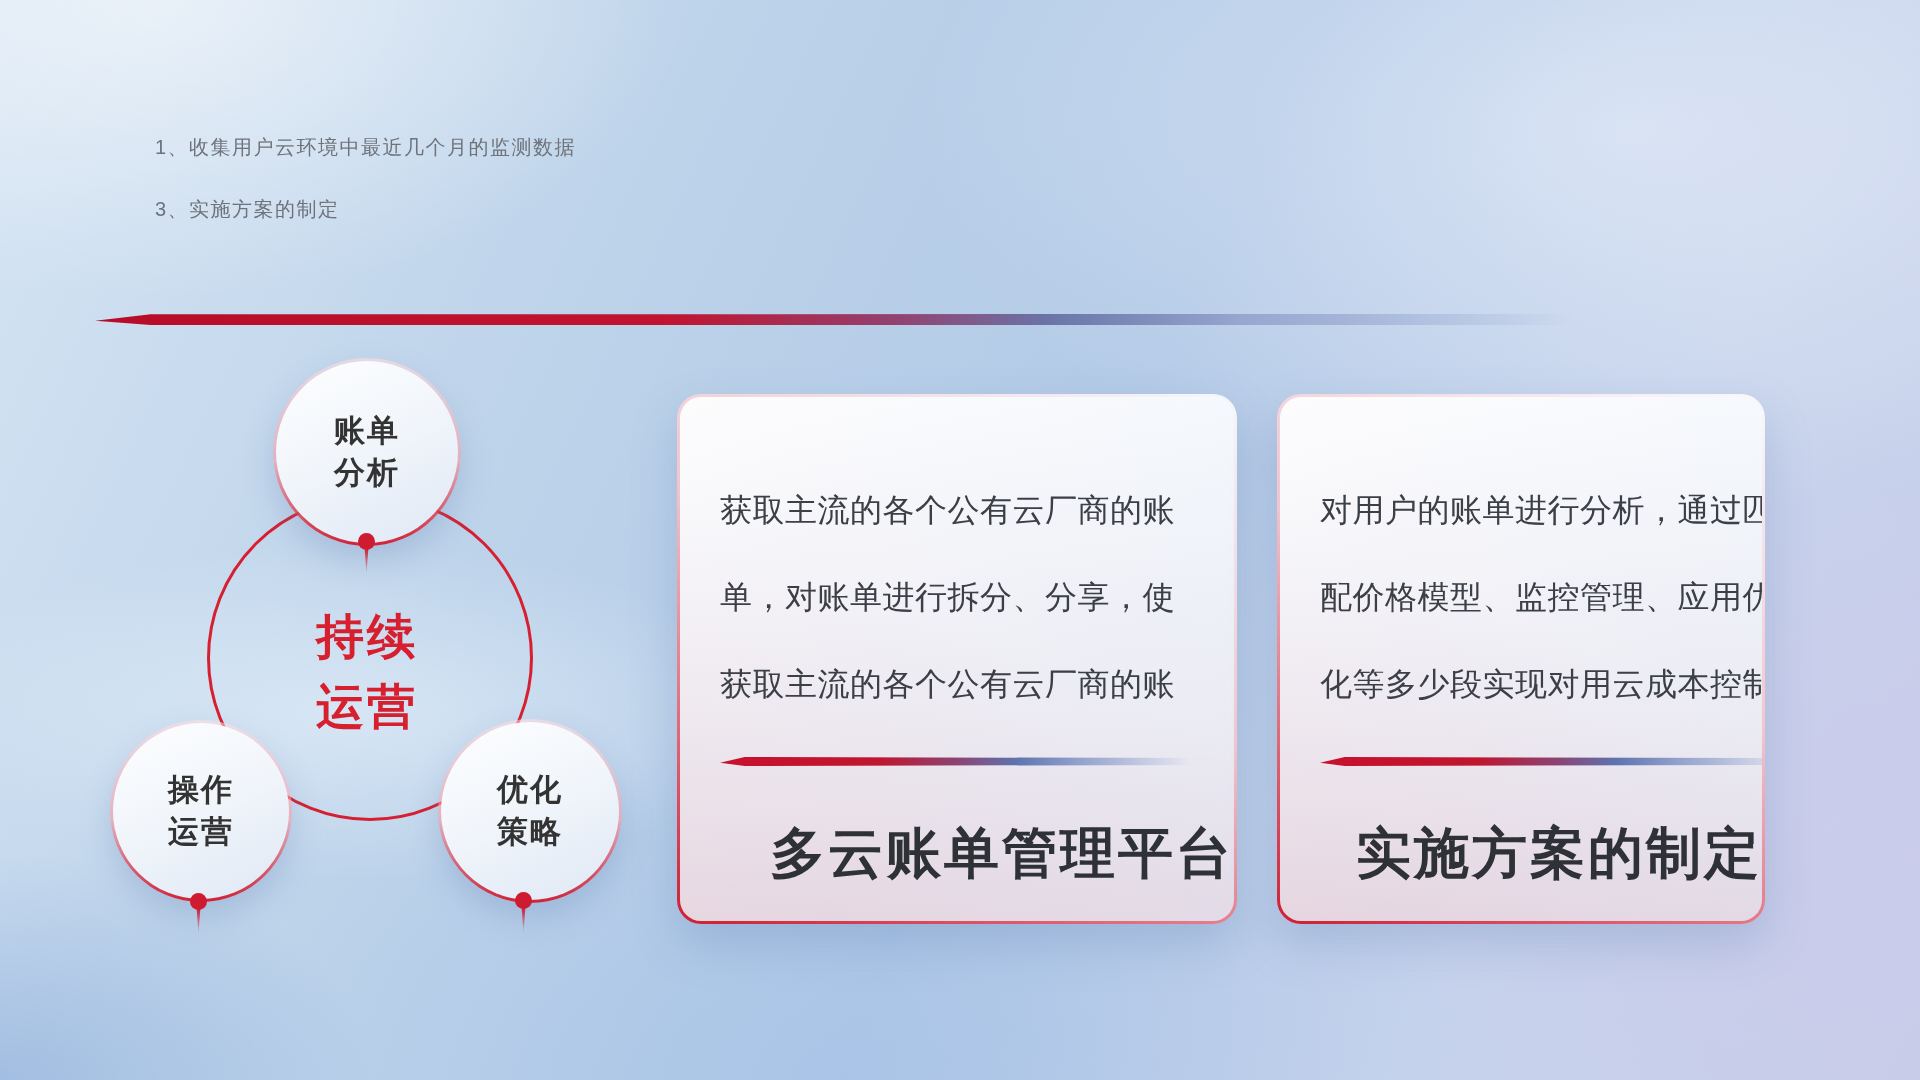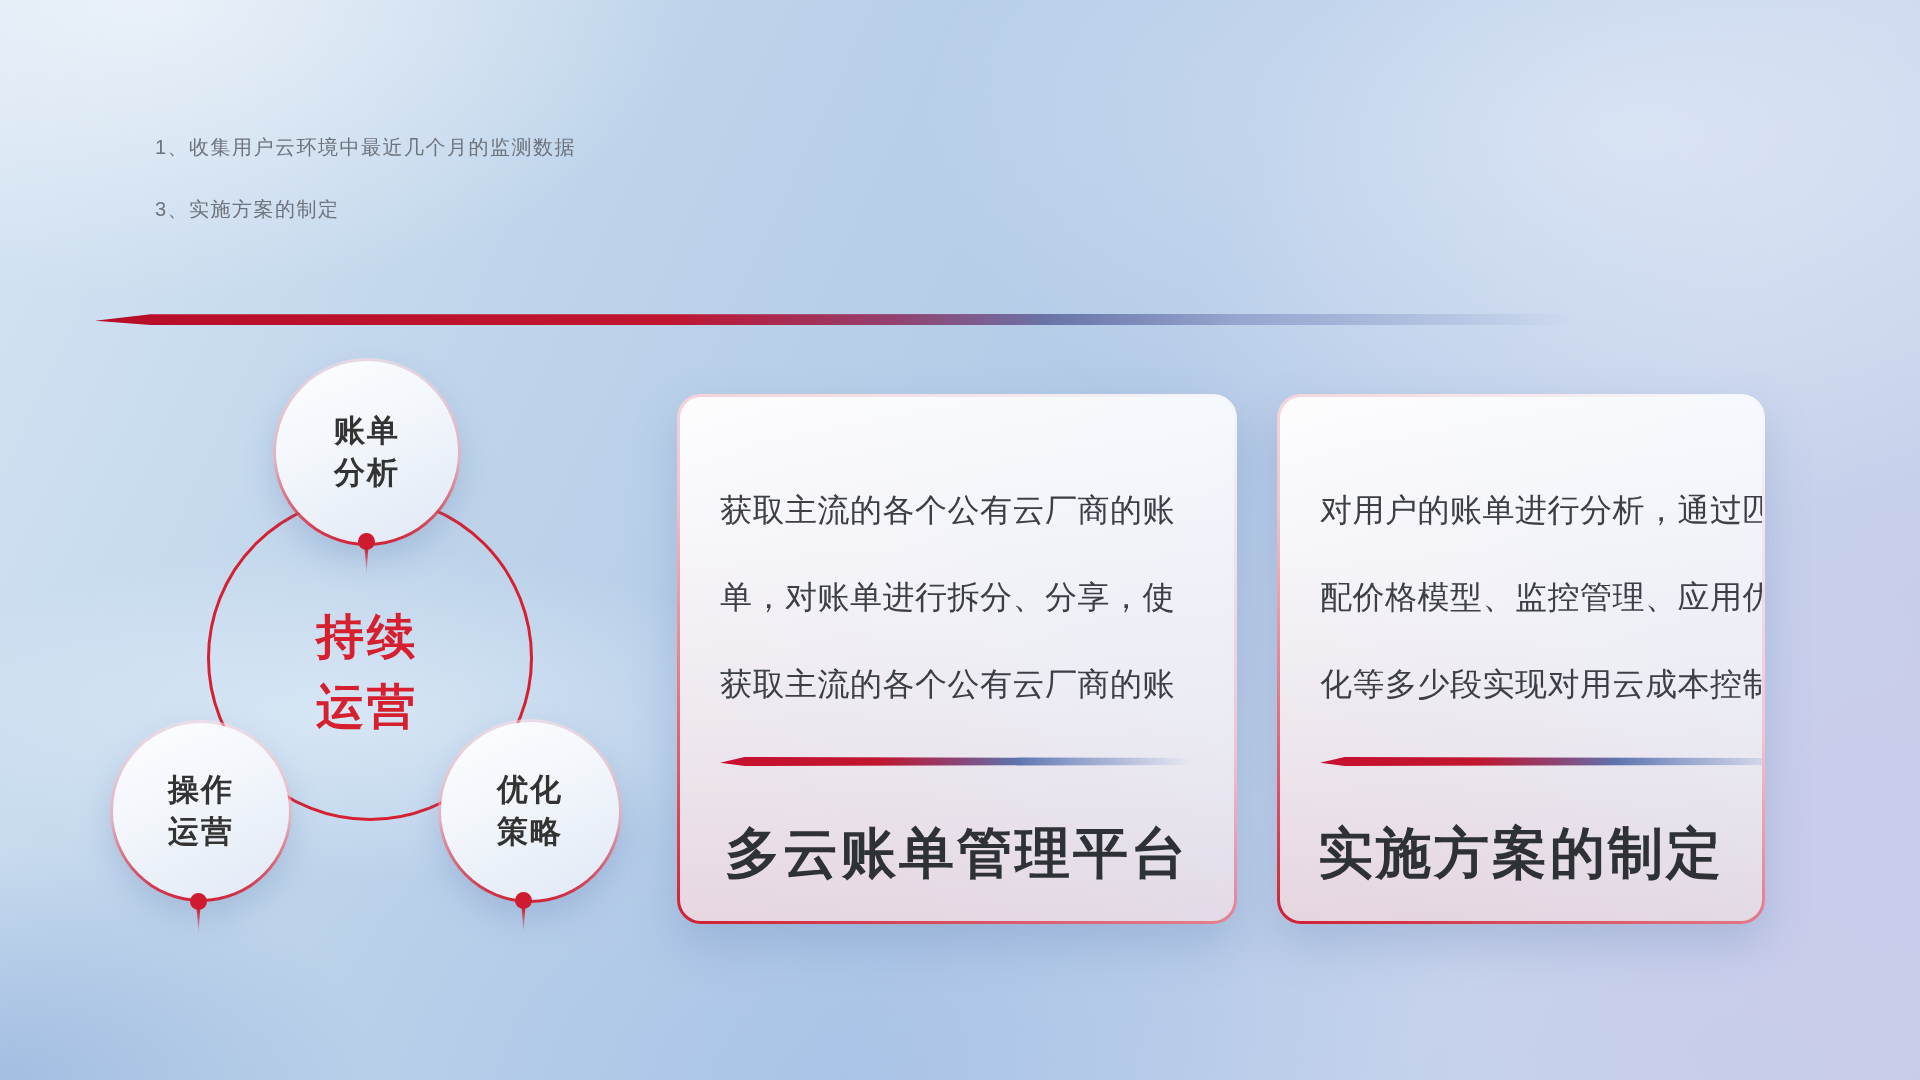--- a/index.html
+++ b/index.html
@@ -68,21 +68,21 @@
     background:linear-gradient(160deg,rgba(253,254,255,0.96) 0%,rgba(240,245,251,0.9) 45%,rgba(226,234,246,0.85) 100%);
   }
   .card-body{position:absolute;left:40px;top:70px;right:20px;}
   .card-line{font-size:32px;color:#3c4046;line-height:87px;white-space:nowrap;letter-spacing:0.5px;}
   .card-divider{
     position:absolute;left:40px;top:360px;width:494px;height:9px;
     background:linear-gradient(90deg,#c8102e 0%,#c0162e 32%,#8c4373 48%,#5e74ae 60%,#8fa0cb 72%,rgba(215,225,243,0.1) 95%);
     clip-path:polygon(0 65%,5% 0,100% 12%,100% 88%,5% 100%);
   }
   .card-title{
-    position:absolute;left:0;right:0;top:420px;text-align:center;
+    position:absolute;left:0;right:0;top:420px;text-align:right;
     font-size:55px;font-weight:800;color:#2e3136;letter-spacing:3px;white-space:nowrap;
   }
 </style>
 </head>
 <body>
 
 <div class="stage">
 
   <div class="steps steps-left">
     <div class="step">1、收集用户云环境中最近几个月的监测数据</div>

